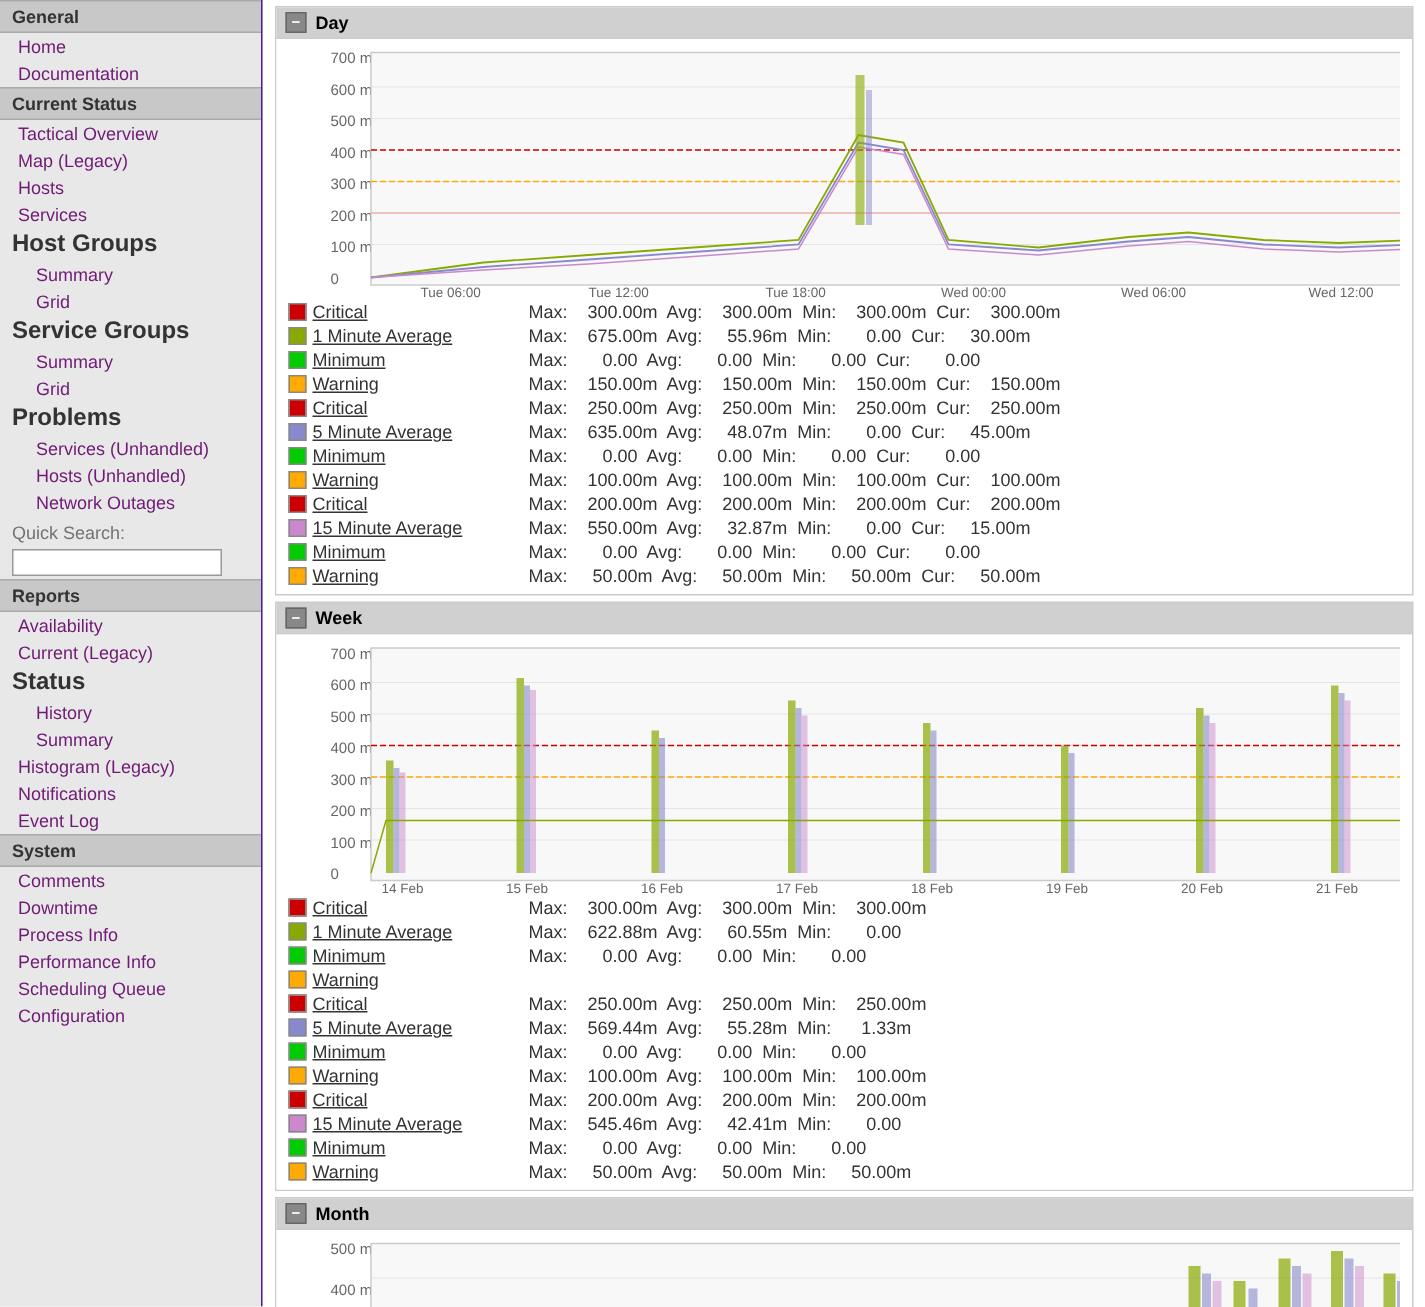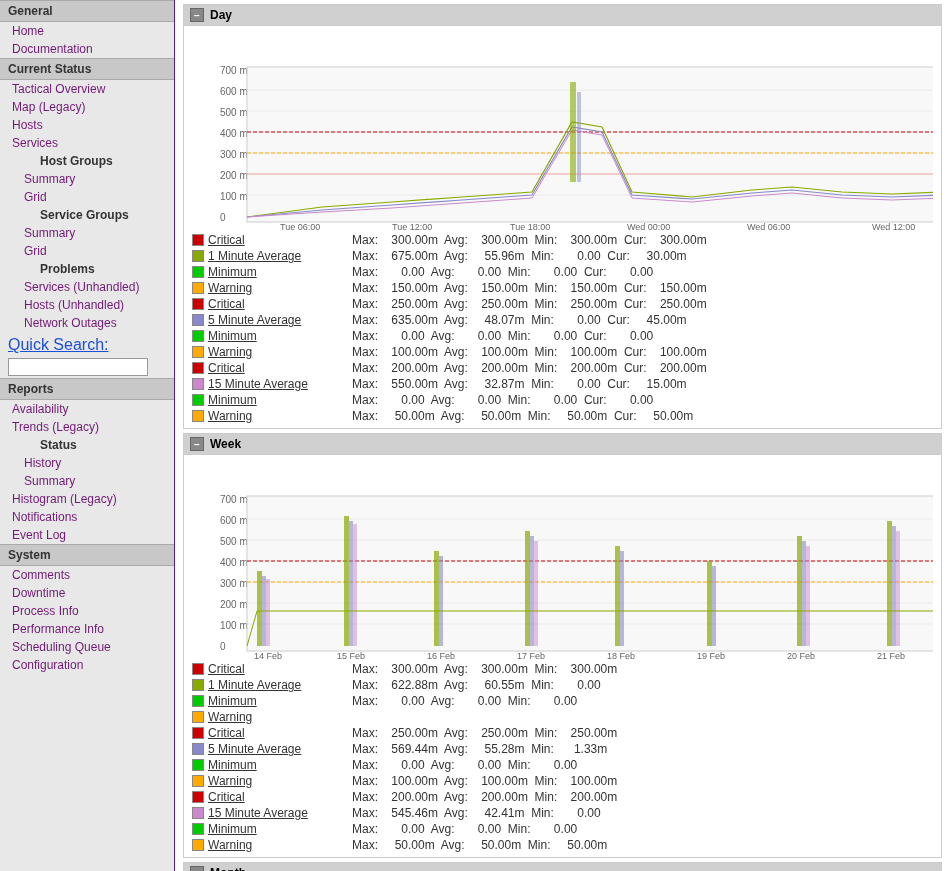--- a/index.html
+++ b/index.html
@@ -30,30 +30,28 @@
       padding: 2px 8px 2px 12px;
       color: #701a75;
       cursor: pointer;
       font-size: 12px;
     }
     .sidebar-item.indented { padding-left: 24px; }
 
     .sidebar-label {
       padding: 2px 8px;
       font-weight: bold;
-      font-size: 12px;
+      font-size: 16px;
       color: #333;
-      margin-left: 32px;
     }
 
     .quick-search-label {
       padding: 4px 8px 2px 8px;
-      font-size: 16px;
-      color: #1d4ed8;
-      text-decoration: underline;
+      font-size: 12px;
+      color: #737373;
     }
     .quick-search-input {
       margin: 2px 8px;
       width: 140px;
       padding: 2px;
       border: 1px solid #999;
       font-size: 11px;
     }
 
     
@@ -97,21 +95,20 @@
     .chart-area {
       background: #fff;
       padding: 4px 8px;
       position: relative;
     }
 
     .chart-svg-container {
       width: 100%;
       height: 170px;
       position: relative;
-      margin-top: 32px;
     }
 
     .stats-row {
       display: flex;
       align-items: center;
       padding: 1px 0;
       gap: 4px;
     }
 
     .color-box {
@@ -166,21 +163,21 @@
   <div class="sidebar-item indented">Services (Unhandled)</div>
   <div class="sidebar-item indented">Hosts (Unhandled)</div>
   <div class="sidebar-item indented">Network Outages</div>
 
   <div class="quick-search-label">Quick Search:</div>
   <input class="quick-search-input" type="text" style="">
 
   <div class="sidebar-section-header">Reports</div>
   <div class="sidebar-item">Availability</div>
   <div class="sidebar-item">
-    <span>Trends</span>&nbsp;<span>(Legacy)</span>
+    <span>Current</span>&nbsp;<span>(Legacy)</span>
   </div>
   <div class="sidebar-label">Status</div>
   <div class="sidebar-item indented">History</div>
   <div class="sidebar-item indented">Summary</div>
   <div class="sidebar-item">Histogram (Legacy)</div>
   <div class="sidebar-item">Notifications</div>
   <div class="sidebar-item">Event Log</div>
 
   <div class="sidebar-section-header">System</div>
   <div class="sidebar-item">Comments</div>

